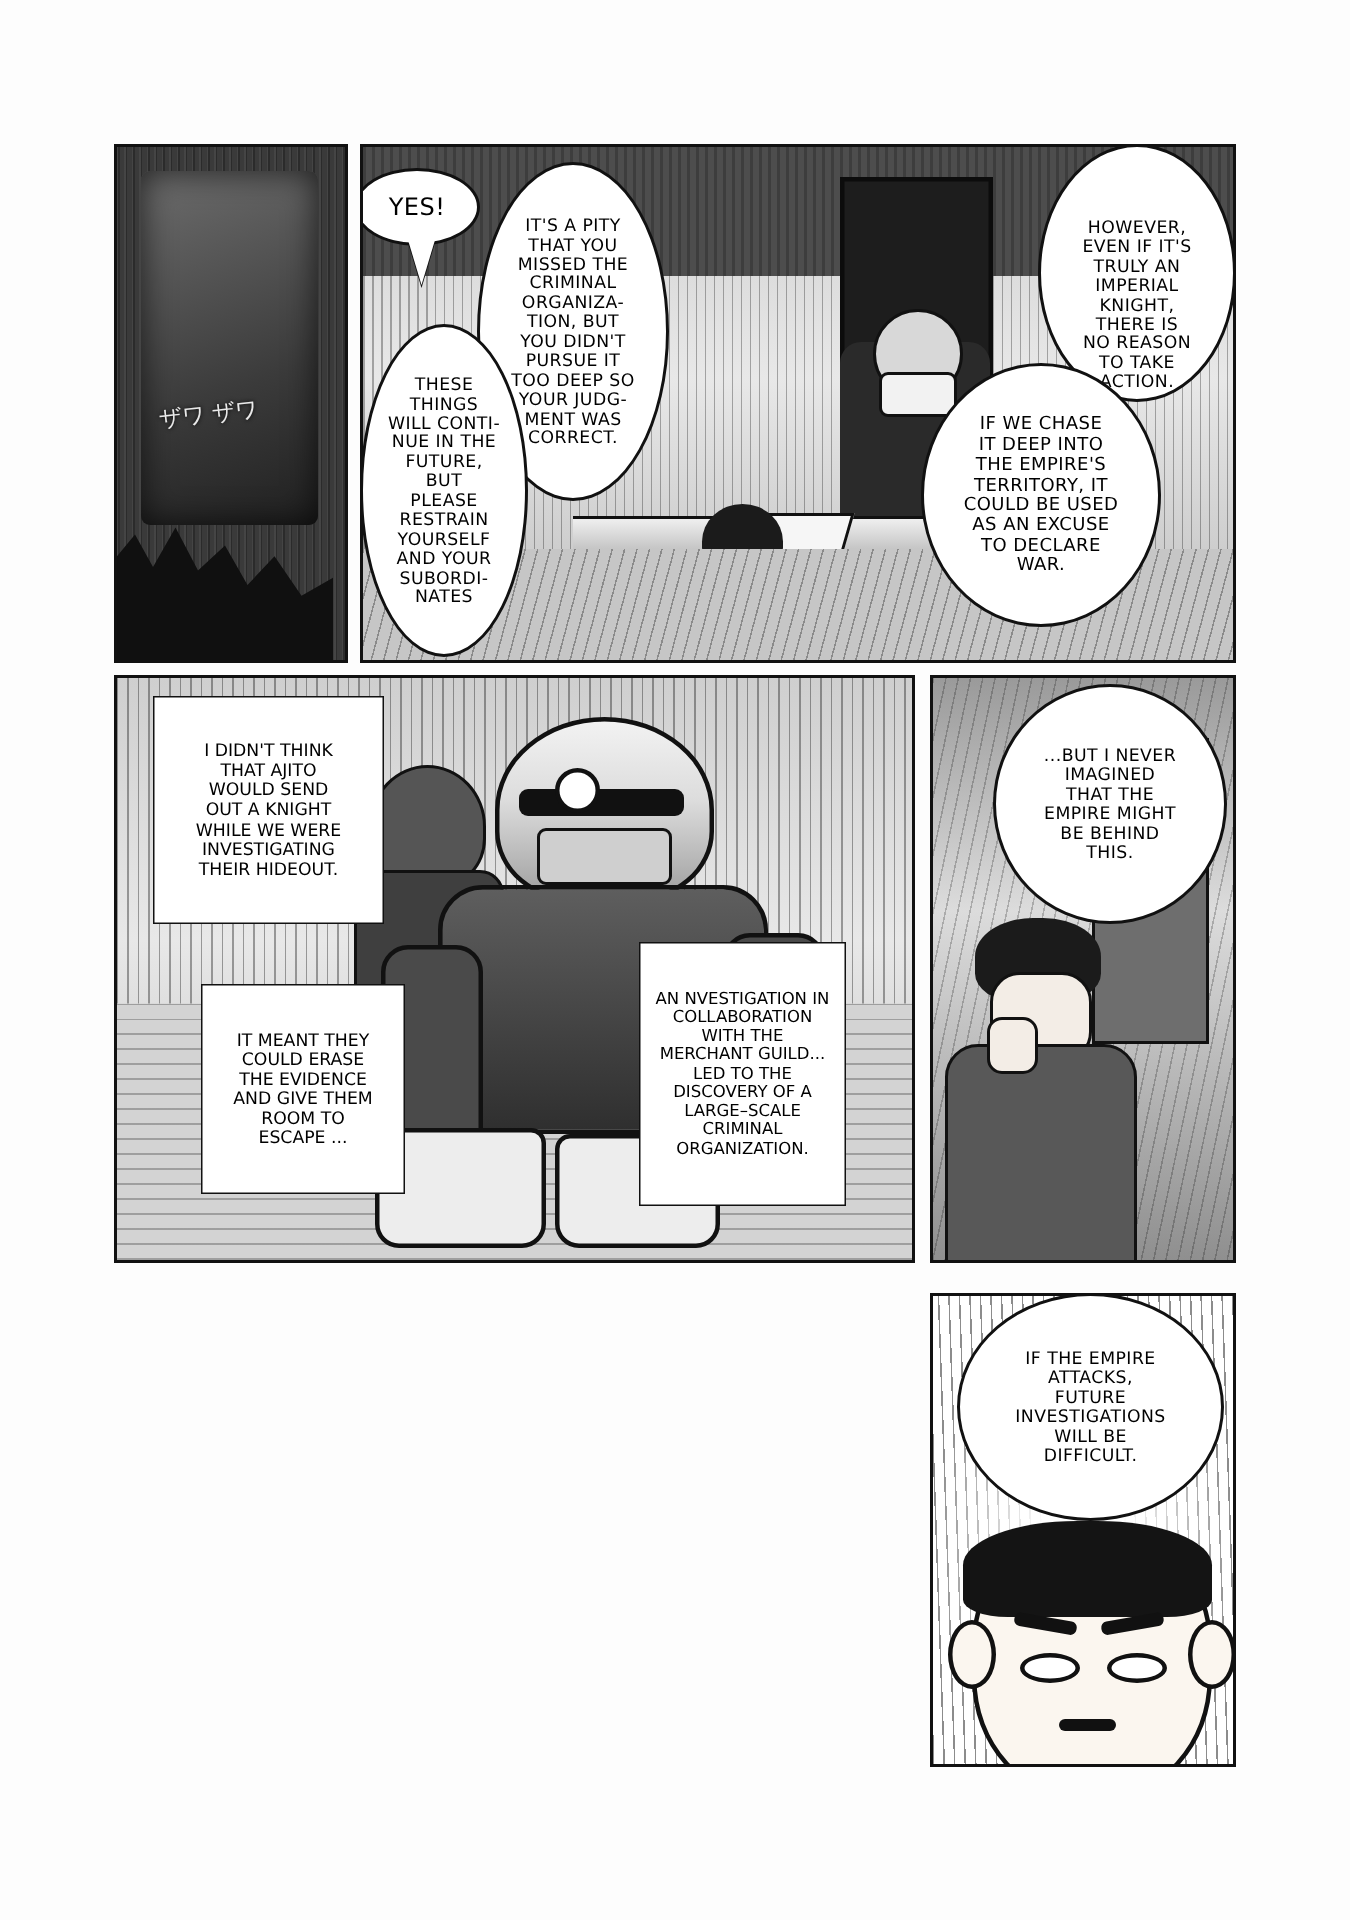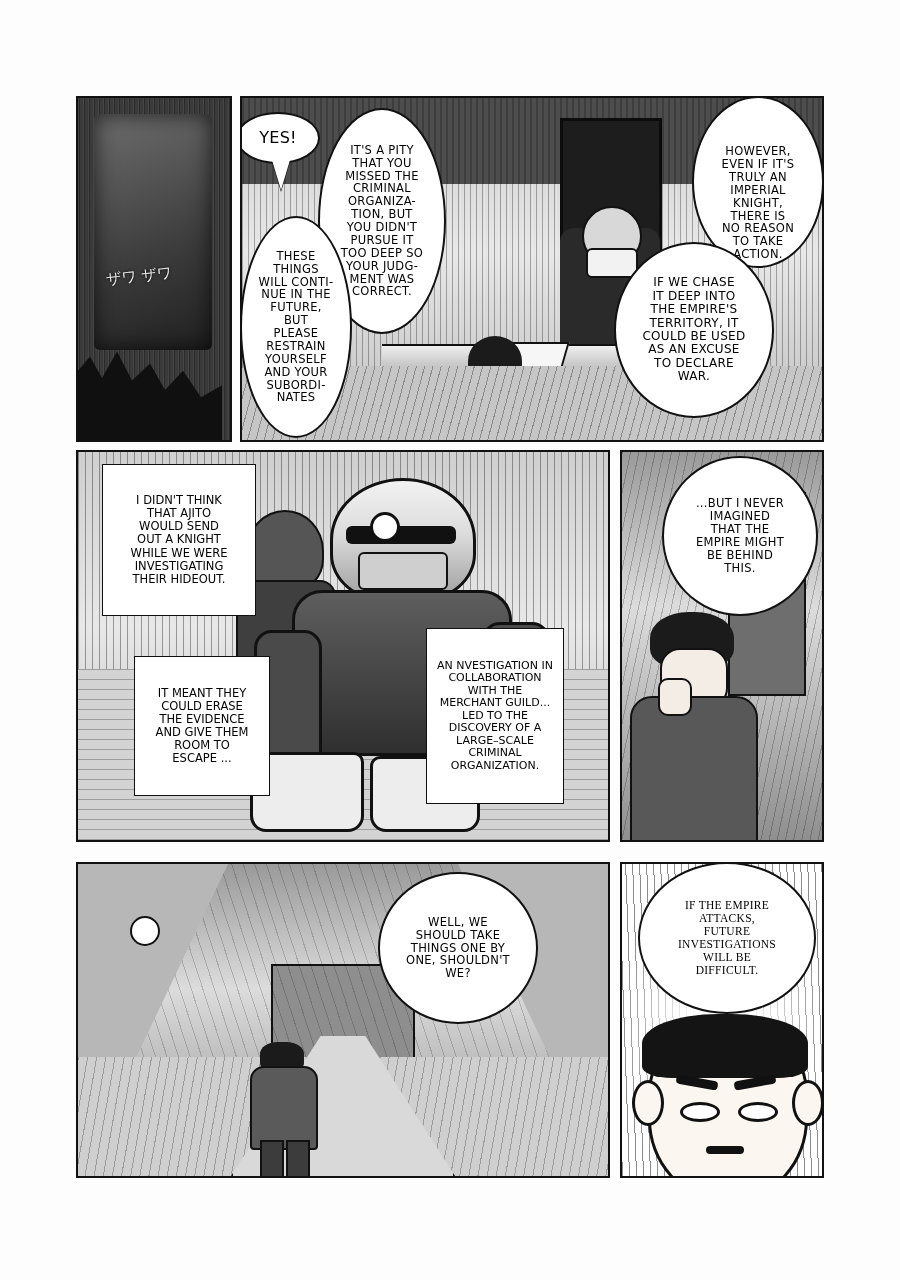--- a/index.html
+++ b/index.html
@@ -275,63 +275,36 @@
     <div class="balloon ellipse" style="left:40px; top:4px; width:156px; height:160px; font-size:11.5px;">
       <span>...BUT I NEVER
 IMAGINED
 THAT THE
 EMPIRE MIGHT
 BE BEHIND
 THIS.</span>
     </div>
   </div>
 
-  <div class="panel" style="left:76px; top:862px; width:534px; height:316px;">
-    <div class="art-hall"></div>
-
-    <div style="position:absolute; left:50%; top:50%; width:140px; height:108px; transform:translate(-50%,-50%); background:#8e8e8e; border:2px solid #111;"></div>
-    <div style="position:absolute; left:0; top:0; right:0; bottom:0; background:
-         repeating-linear-gradient(72deg, rgba(0,0,0,.18) 0 1px, rgba(0,0,0,0) 1px 11px);"></div>
-    <div style="position:absolute; left:0; top:0; width:0; height:0; border-left:150px solid #b7b7b7; border-bottom:316px solid transparent;"></div>
-    <div style="position:absolute; right:0; top:0; width:0; height:0; border-right:150px solid #b7b7b7; border-bottom:316px solid transparent;"></div>
-    <div class="art-floor"></div>
-
-    <div style="position:absolute; left:50%; bottom:0; width:220px; height:140px; transform:translateX(-50%); background:#d9d9d9; border-left:2px solid #111; border-right:2px solid #111; clip-path: polygon(40% 0%, 60% 0%, 100% 100%, 0% 100%);"></div>
-
-    <div style="position:absolute; left:52px; top:52px; width:26px; height:26px; border-radius:50%; background:#ffffff; border:2px solid #111;"></div>
-
-    <div style="position:absolute; left:182px; top:178px; width:44px; height:30px; background:#1b1b1b; border-radius:40% 40% 30% 30%;"></div>
-    <div style="position:absolute; left:172px; top:202px; width:64px; height:80px; background:#5a5a5a; border:2px solid #111; border-radius:14px 14px 4px 4px;"></div>
-    <div style="position:absolute; left:182px; top:276px; width:20px; height:44px; background:#3c3c3c; border:2px solid #111;"></div>
-    <div style="position:absolute; left:208px; top:276px; width:20px; height:44px; background:#3c3c3c; border:2px solid #111;"></div>
-
-    <div class="balloon ellipse" style="left:300px; top:8px; width:160px; height:152px; font-size:11.5px;">
-      <span>WELL, WE
-SHOULD TAKE
-THINGS ONE BY
-ONE, SHOULDN'T
-WE?</span>
-    </div>
-  </div>
 
   <div class="panel" style="left:620px; top:862px; width:204px; height:316px;">
     <div class="art-speed"></div>
     <div class="art-grad-white"></div>
 
     <div style="position:absolute; left:26px; top:160px; width:154px; height:170px; background:#fbf6ef; border:3px solid #111; border-radius:40% 40% 46% 46%;"></div>
     <div style="position:absolute; left:20px; top:150px; width:166px; height:64px; background:#141414; border-radius:46% 46% 18% 18%;"></div>
     <div style="position:absolute; left:54px; top:214px; width:42px; height:9px; background:#111; border-radius:4px; transform:rotate(10deg);"></div>
     <div style="position:absolute; left:112px; top:214px; width:42px; height:9px; background:#111; border-radius:4px; transform:rotate(-10deg);"></div>
     <div style="position:absolute; left:58px; top:238px; width:34px; height:14px; background:#fff; border:3px solid #111; border-radius:50%;"></div>
     <div style="position:absolute; left:116px; top:238px; width:34px; height:14px; background:#fff; border:3px solid #111; border-radius:50%;"></div>
     <div style="position:absolute; left:84px; top:282px; width:38px; height:8px; background:#111; border-radius:6px;"></div>
     <div style="position:absolute; left:10px; top:216px; width:26px; height:40px; background:#fbf6ef; border:3px solid #111; border-radius:50%;"></div>
     <div style="position:absolute; left:170px; top:216px; width:26px; height:40px; background:#fbf6ef; border:3px solid #111; border-radius:50%;"></div>
 
-    <div class="balloon ellipse" style="left:16px; top:-2px; width:178px; height:152px; font-size:11.5px;font-family:Liberation Serif, serif;">
+    <div class="balloon ellipse" style="left:16px; top:-2px; width:178px; height:152px; font-size:11.5px;">
       <span>IF THE EMPIRE
 ATTACKS,
 FUTURE
 INVESTIGATIONS
 WILL BE
 DIFFICULT.</span>
     </div>
   </div>
 
   <div class="pagenum"></div>

